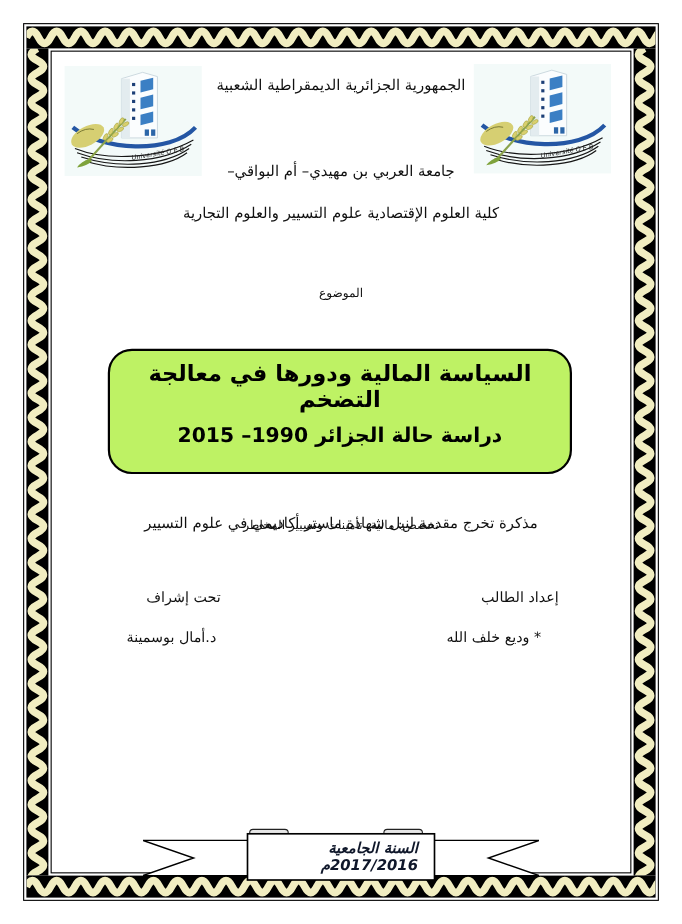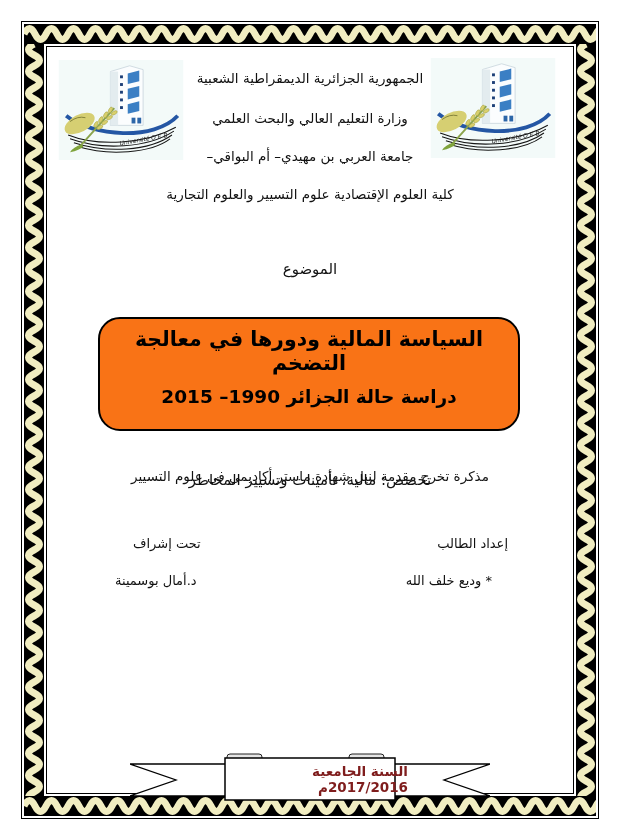--- a/index.html
+++ b/index.html
@@ -19,38 +19,38 @@
   .band svg{display:block;}
   
   .logo{position:absolute;width:126px;height:100px;}
   .logo-left{left:58px;top:60px;}
   .logo-right{left:430px;top:58px;}
   
   .cline{
     position:absolute;left:60px;width:500px;text-align:center;direction:rtl;
     color:#111;font-size:13.5px;line-height:1.25;
   }
-  .small{font-size:15px;}
+  .small{font-size:11px;}
   
   .title-box{
     position:absolute;left:98px;top:317px;width:418px;height:110px;
-    border:2.6px solid #000;border-radius:22px;background:#f97316;
+    border:2.6px solid #000;border-radius:22px;background:#bef264;
     text-align:center;direction:rtl;
   }
   .title-main{margin-top:8px;font-size:20.5px;font-weight:bold;color:#000;}
   .title-sub{margin-top:11px;font-size:18.5px;font-weight:bold;color:#000;}
   
   .attr{position:absolute;direction:rtl;font-size:13px;color:#111;white-space:nowrap;}
   .attr.bold{font-weight:normal;}
   
   .ribbon-wrap{position:absolute;left:130px;top:750px;width:360px;height:58px;}
   .ribbon-text{
-    position:absolute;left:238px;top:758px;width:170px;height:42px;
+    position:absolute;left:210px;top:758px;width:170px;height:42px;
     display:flex;align-items:center;justify-content:center;
-    direction:rtl;font-size:13.5px;font-weight:bold;color:#7f1d1d;
+    direction:rtl;font-size:13.5px;font-weight:bold;color:#0f172a;font-style:italic;
   }
 </style>
 </head>
 <body>
 
 <div id="page">
 
   <div class="frame-line-outer"></div>
   <div class="band band-top">
     <svg width="572" height="20" viewBox="0 0 572 20">
@@ -125,21 +125,20 @@
         <use href="#uni-logo"></use>
       </svg>
   </div>
   <div class="logo logo-right">
     <svg width="126" height="100" viewBox="0 0 130 104">
         <use href="#uni-logo"></use>
       </svg>
   </div>
 
   <div class="cline" style="top:70px">الجمهورية الجزائرية الديمقراطية الشعبية</div>
-  <div class="cline" style="top:110px">وزارة التعليم العالي والبحث العلمي</div>
   <div class="cline" style="top:148px">جامعة العربي بن مهيدي– أم البواقي–</div>
   <div class="cline" style="top:186px">كلية العلوم الإقتصادية علوم التسيير والعلوم التجارية</div>
 
   <div class="cline small" style="top:260px">الموضوع</div>
 
   <div class="title-box">
     <div class="title-main">السياسة المالية ودورها في معالجة التضخم</div>
     <div class="title-sub">دراسة حالة الجزائر 1990– 2015</div>
   </div>
 

